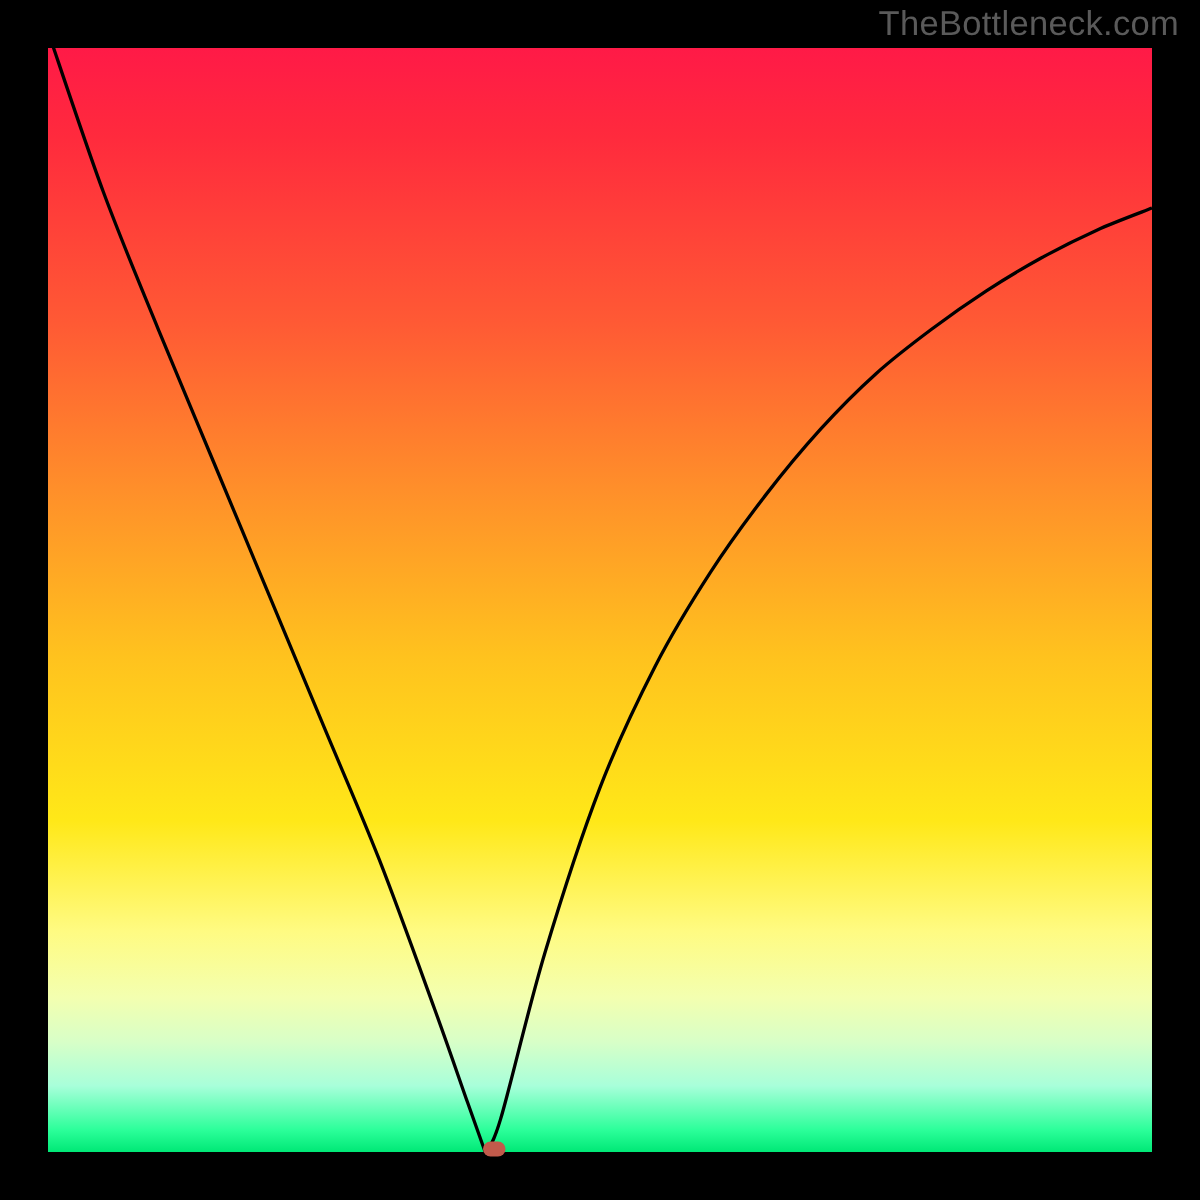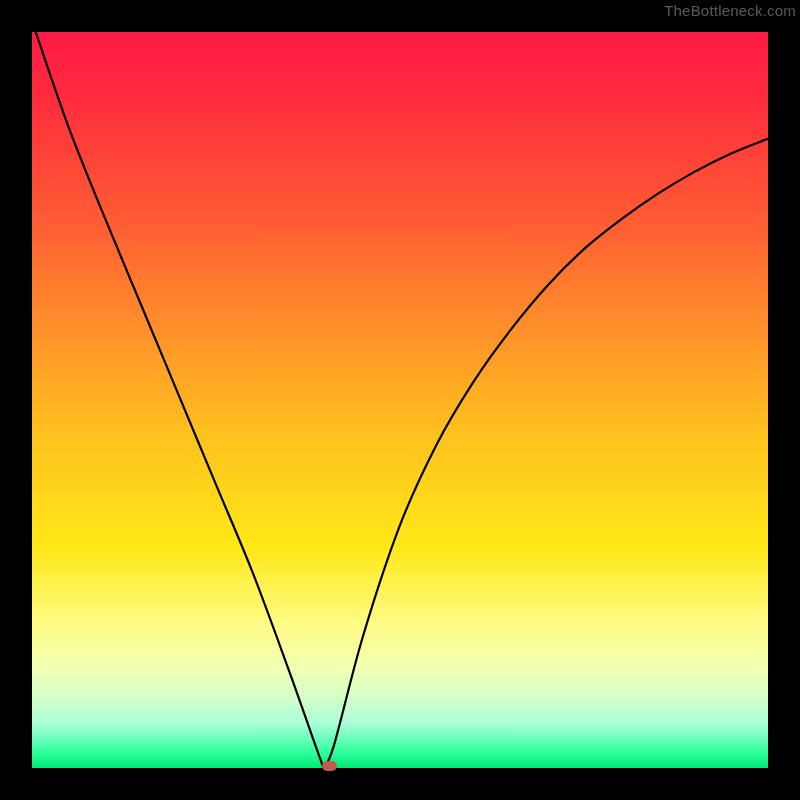--- a/index.html
+++ b/index.html
@@ -37,22 +37,22 @@
       #f3ffb0 86%,
       #d8ffc7 90%,
       #a8ffda 94%,
       #2cff9a 98%,
       #00e876 100%
     );
   }
   .watermark {
     position: absolute;
     top: 2px;
-    right: 4px;
-    font-size: 15px;
+    right: 14px;
+    font-size: 23px;
     font-weight: 500;
     color: #5a5a5a;
     letter-spacing: 0.2px;
     user-select: none;
   }
   svg.curve {
     position: absolute;
     left: 0;
     top: 0;
     width: 736px;

